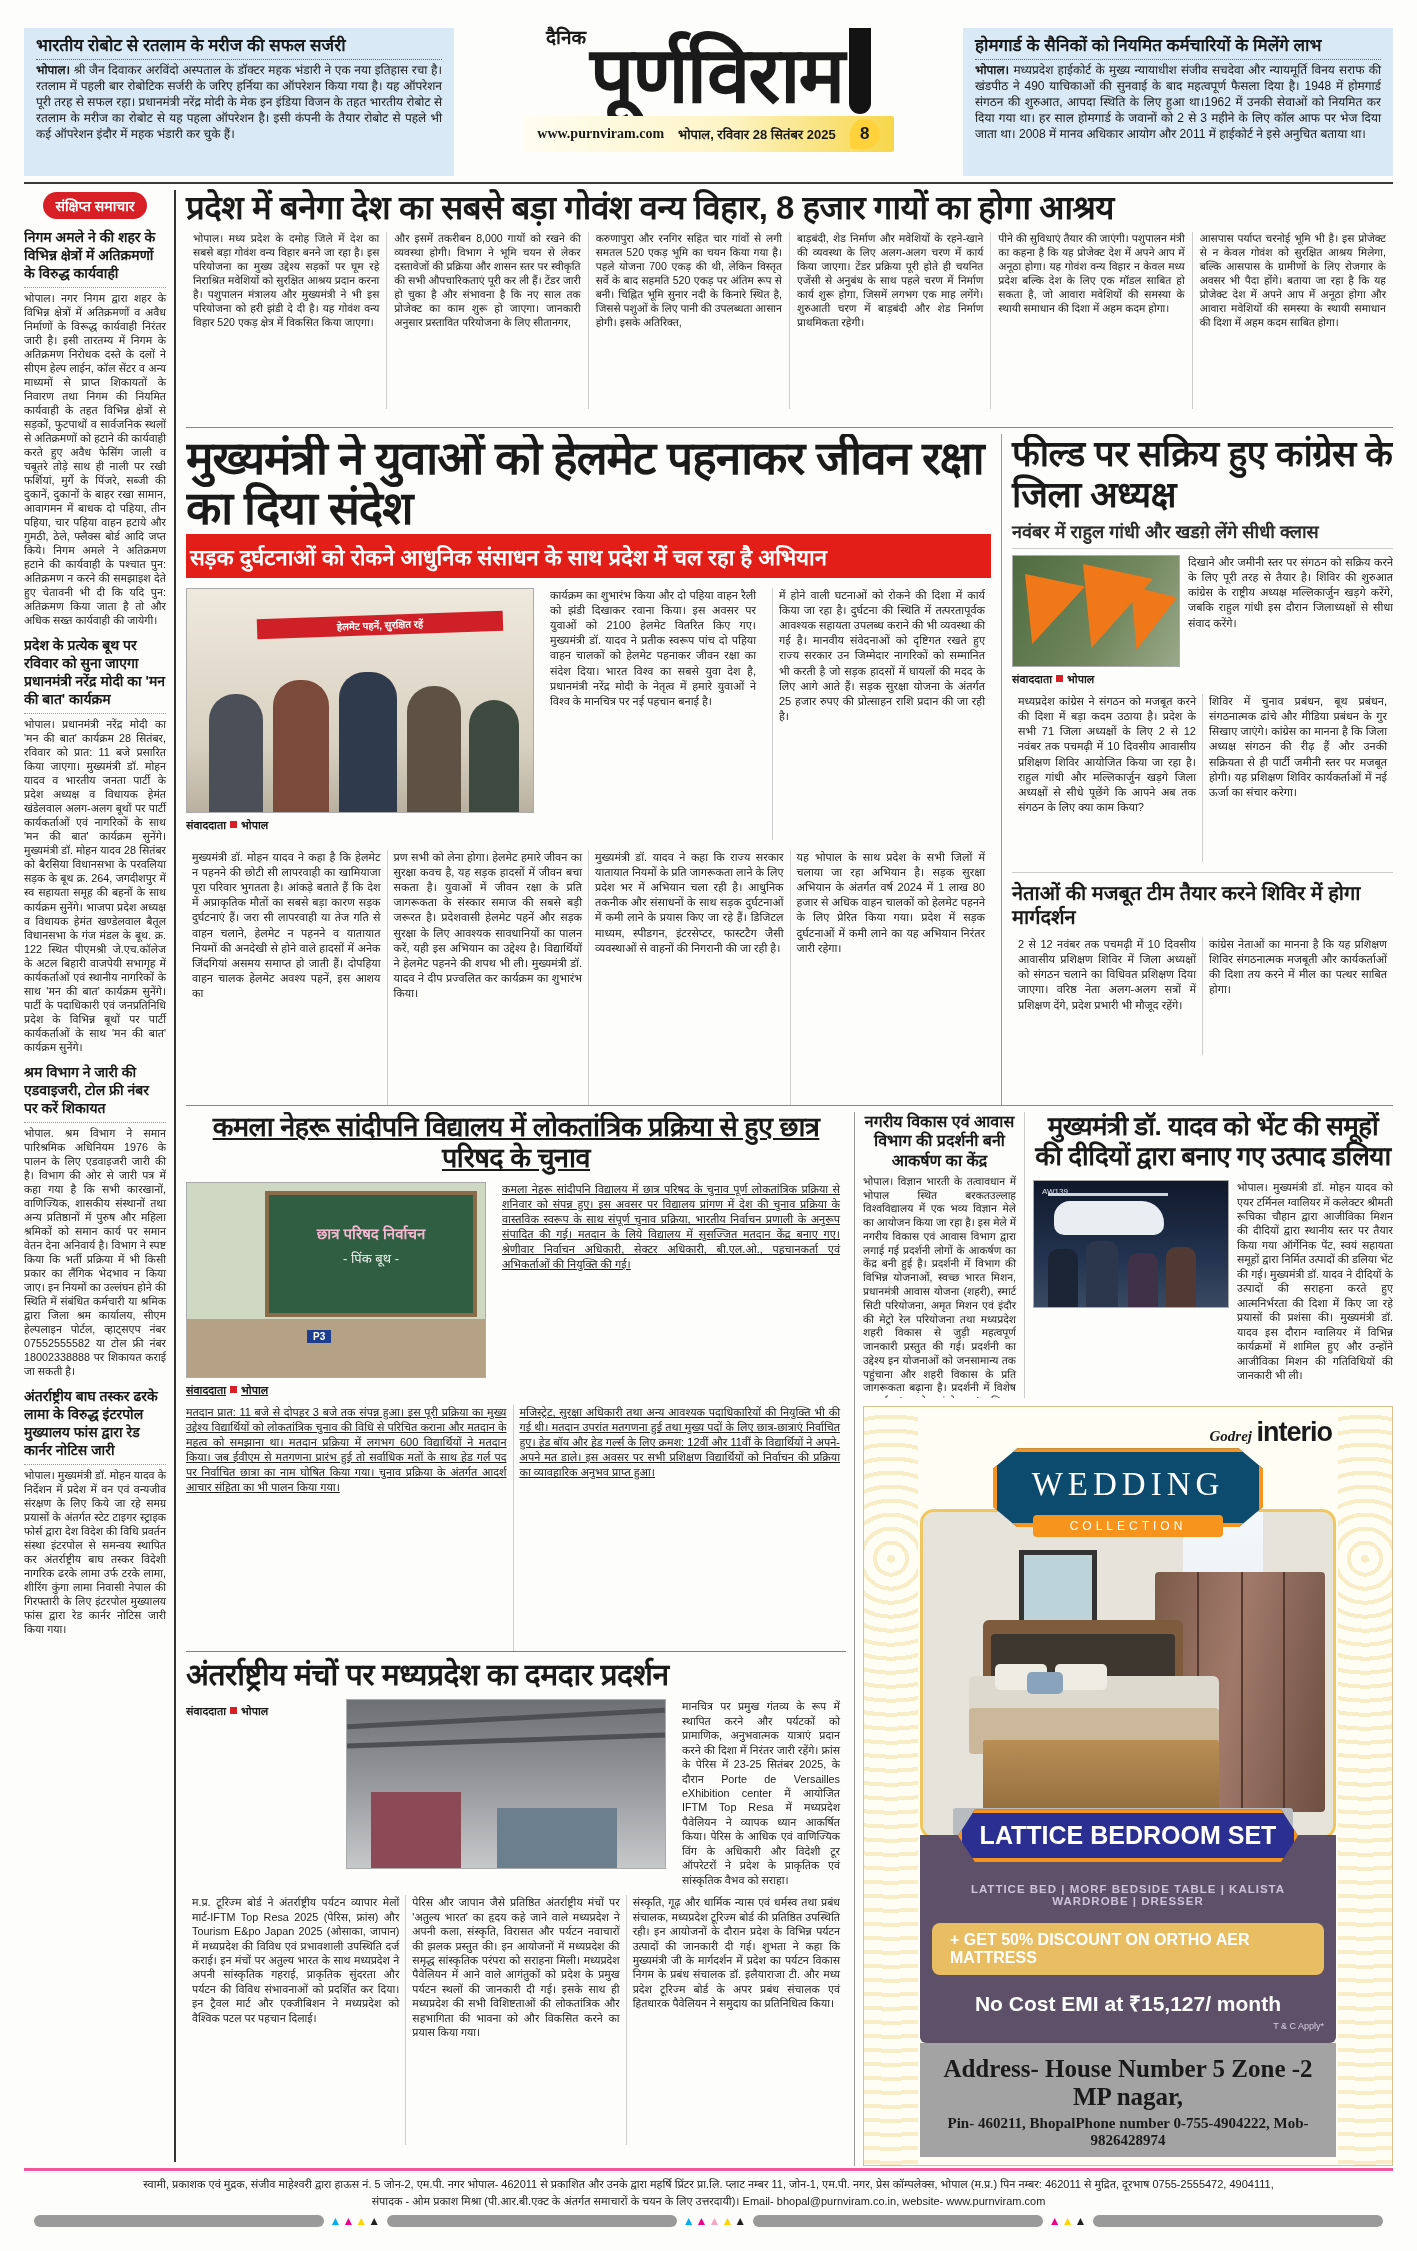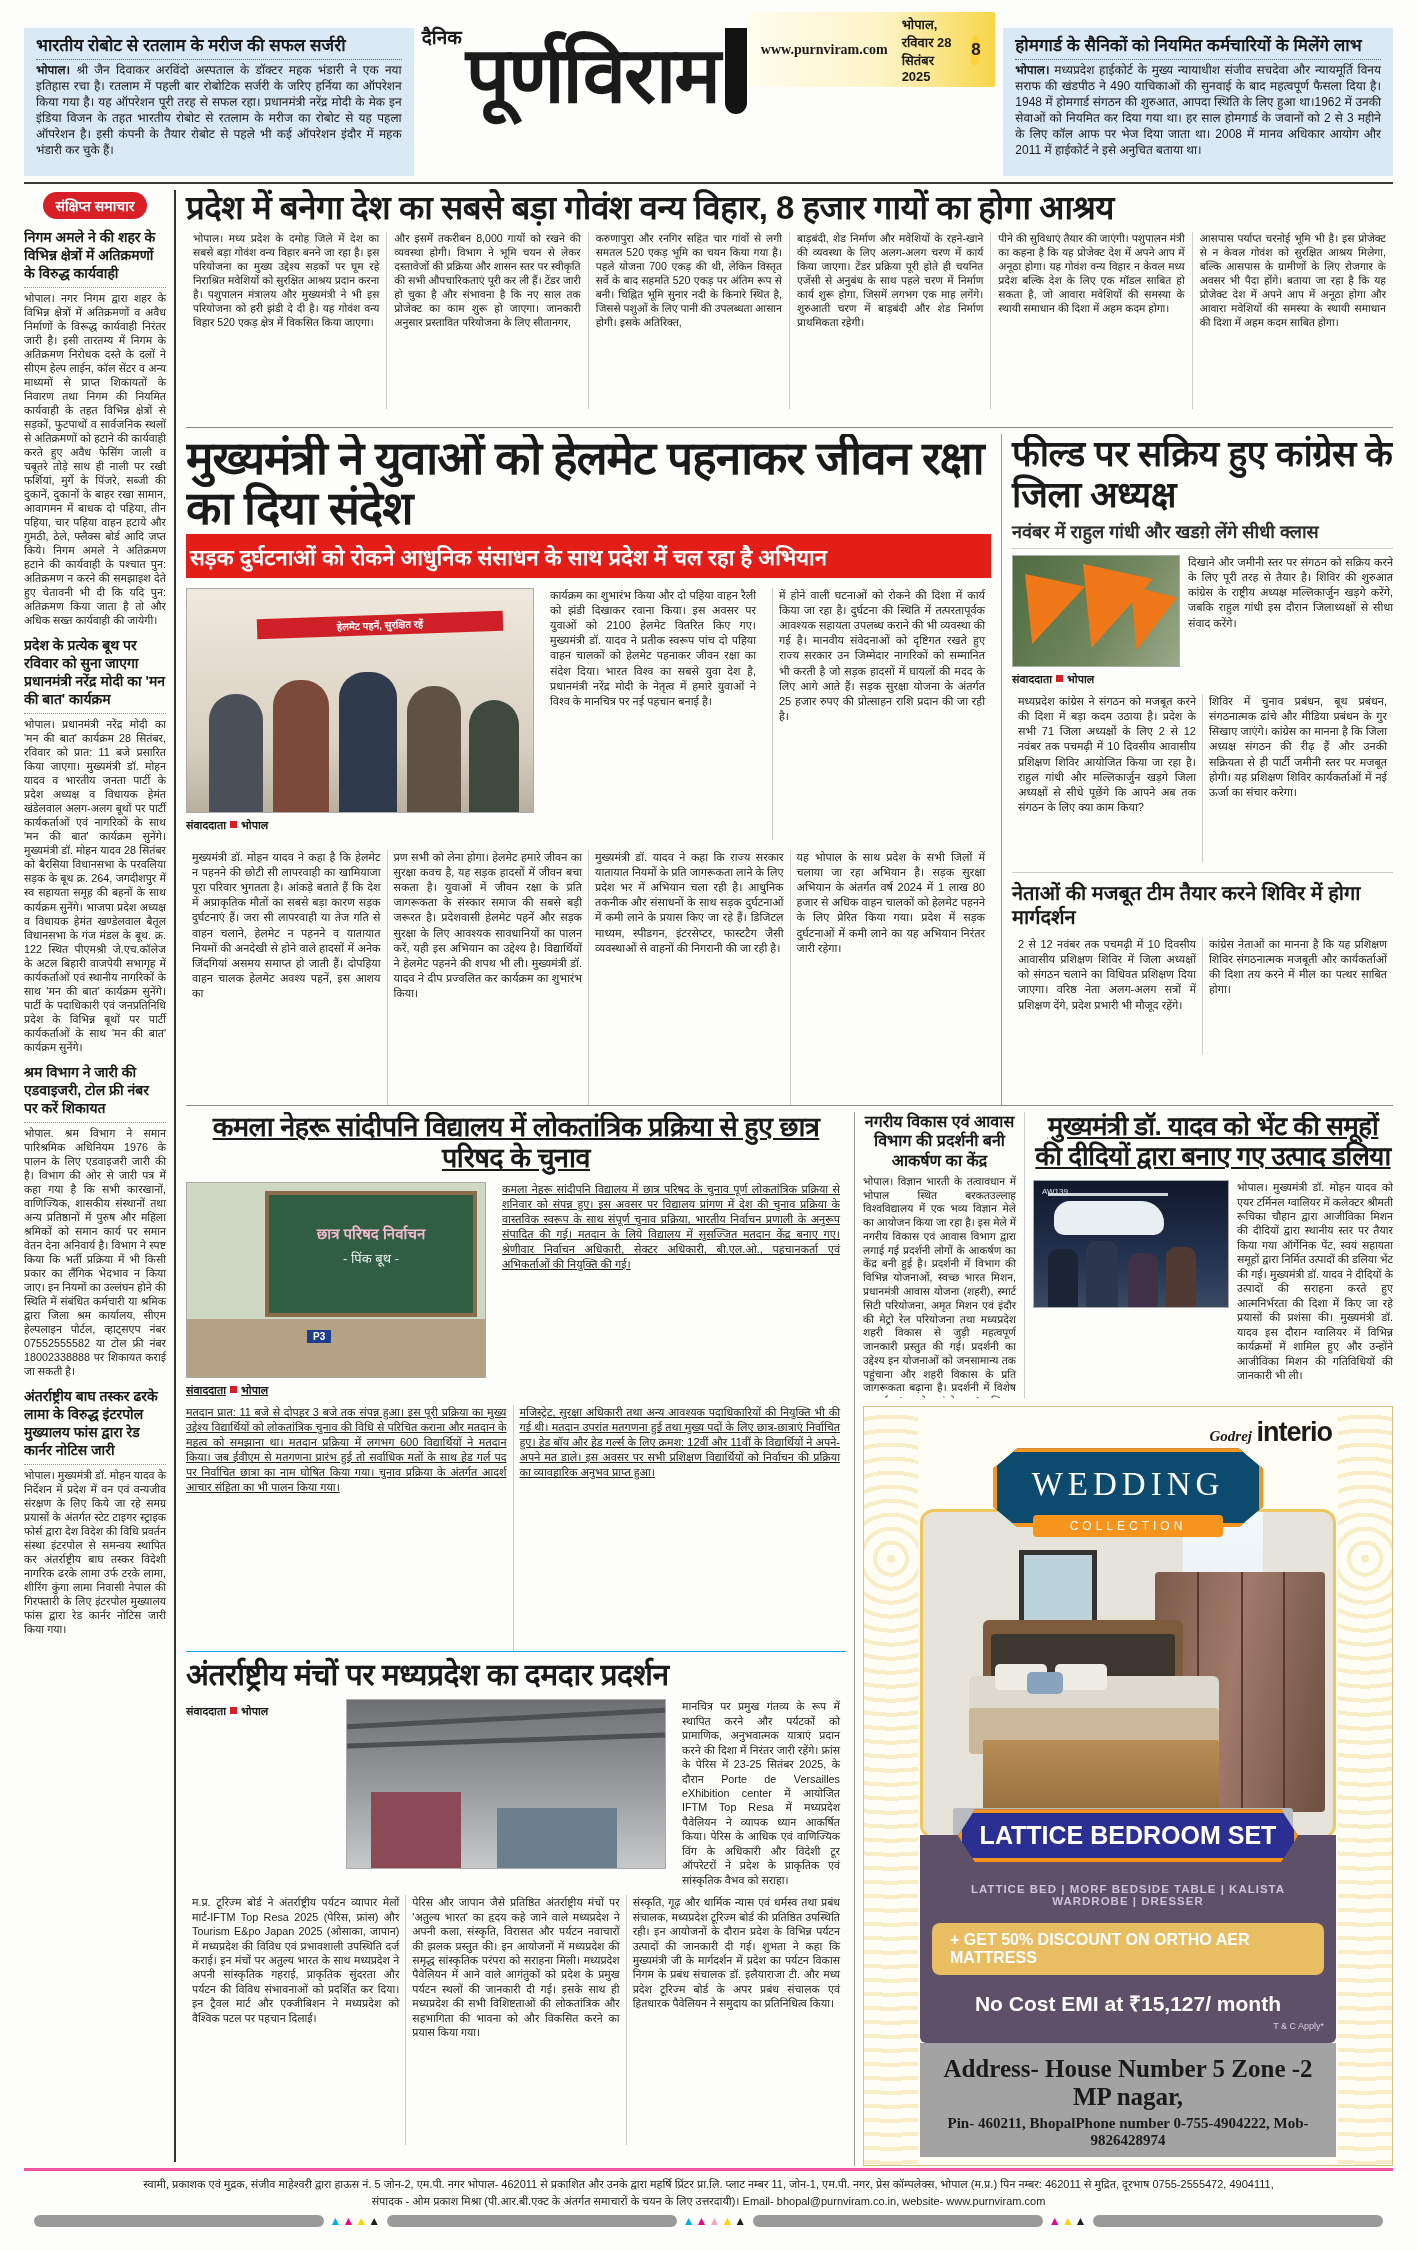--- a/index.html
+++ b/index.html
@@ -6,21 +6,21 @@
   html,body { width:1417px; height:2251px; overflow:hidden; background:#fdfdfb;
     font-family:"Liberation Sans", sans-serif; color:#1a1a1a; }
   .page { width:1417px; height:2251px; padding:10px 24px 0; }
 
   
   .header { display:flex; gap:8px; height:170px; align-items:flex-start; }
   .news-box { width:430px; background:#d9eaf6; padding:8px 12px; height:148px; margin-top:18px; overflow:hidden; }
   .news-box h2 { font-size:17px; line-height:1.2; border-bottom:1px dotted #567; padding-bottom:3px; margin-bottom:3px; }
   .news-box p { font-size:12px; line-height:1.32; text-align:justify; }
   .news-box p b { font-weight:bold; }
-  .masthead { flex:1; display:flex; flex-direction:row; align-items:flex-start; position:relative; }
+  .masthead { flex:1; display:flex; flex-direction:column; align-items:center; position:relative; }
   .mast-title-row { display:flex; align-items:flex-end; }
   .mast-daily { font-size:19px; font-weight:bold; align-self:flex-start; margin:14px 4px 0 0; }
   .mast-name { font-size:78px; font-weight:bold; letter-spacing:-2px; line-height:1.0; }
   .danda { width:22px; height:86px; background:#131313; border-radius:0 0 14px 14px; margin:18px 0 0 6px; }
   .mast-strip { display:flex; align-items:center; gap:14px; margin-top:2px;
     background:linear-gradient(90deg,#fefdf0 0%,#fdf4c6 55%,#f7d64a 100%);
     padding:3px 14px; border-radius:2px; }
   .mast-site { font-family:"Liberation Serif", serif; font-weight:bold; font-size:14px; }
   .mast-date { font-weight:bold; font-size:13px; }
   .pagenum { width:30px; height:30px; background:#ffd23b; border-radius:50% 50% 50% 4px;
@@ -102,21 +102,21 @@
   .icol { flex:1; font-size:10.8px; line-height:1.34; text-align:justify; padding:0 6px; }
   .icol + .icol { border-left:1px solid #ccc; }
   .intl-cols { display:flex; margin-top:8px; height:250px; overflow:hidden; }
 
   .right-stack { flex:1; border-left:1px solid #999; margin-left:8px; padding-left:8px; display:flex; flex-direction:column; }
   .row2-top { display:flex; height:286px; overflow:hidden; }
   .exhibit { width:162px; flex:none; padding-right:8px; border-right:1px solid #ccc; }
   .exhibit h3 { font-size:16px; font-weight:bold; text-align:center; line-height:1.2; margin-bottom:5px; }
   .exhibit p { font-size:10.6px; line-height:1.3; text-align:justify; }
   .gift { flex:1; padding-left:8px; }
-  .gift h2 { font-size:26px; font-weight:bold; text-align:center; line-height:1.15; letter-spacing:-0.5px;text-decoration:underline; }
+  .gift h2 { font-size:26px; font-weight:bold; text-align:center; line-height:1.15; letter-spacing:-0.5px; }
   .gift-body { display:flex; gap:8px; margin-top:8px; }
   .gift-photo { width:196px; height:128px; flex:none; background:linear-gradient(#10182b,#23334f 60%,#3a4a63); }
   .heli { position:absolute; top:20px; left:20px; width:110px; height:34px; background:#e8eef2; border-radius:16px 22px 10px 10px; }
   .heli:before { content:""; position:absolute; top:-8px; left:-6px; width:120px; height:3px; background:#cfd6da; }
   .aw { position:absolute; top:6px; left:8px; color:#dfe5ea; font-size:8px; }
   .gfig { position:absolute; bottom:0; border-radius:10px 10px 0 0; background:#1c2536; }
   .gift p { font-size:10.8px; line-height:1.34; text-align:justify; flex:1; }
 
   
   .ad { flex:1; margin-top:8px; border:1px solid #d8c08a; background:#fffdf4; padding:8px 10px; position:relative; overflow:hidden; }

